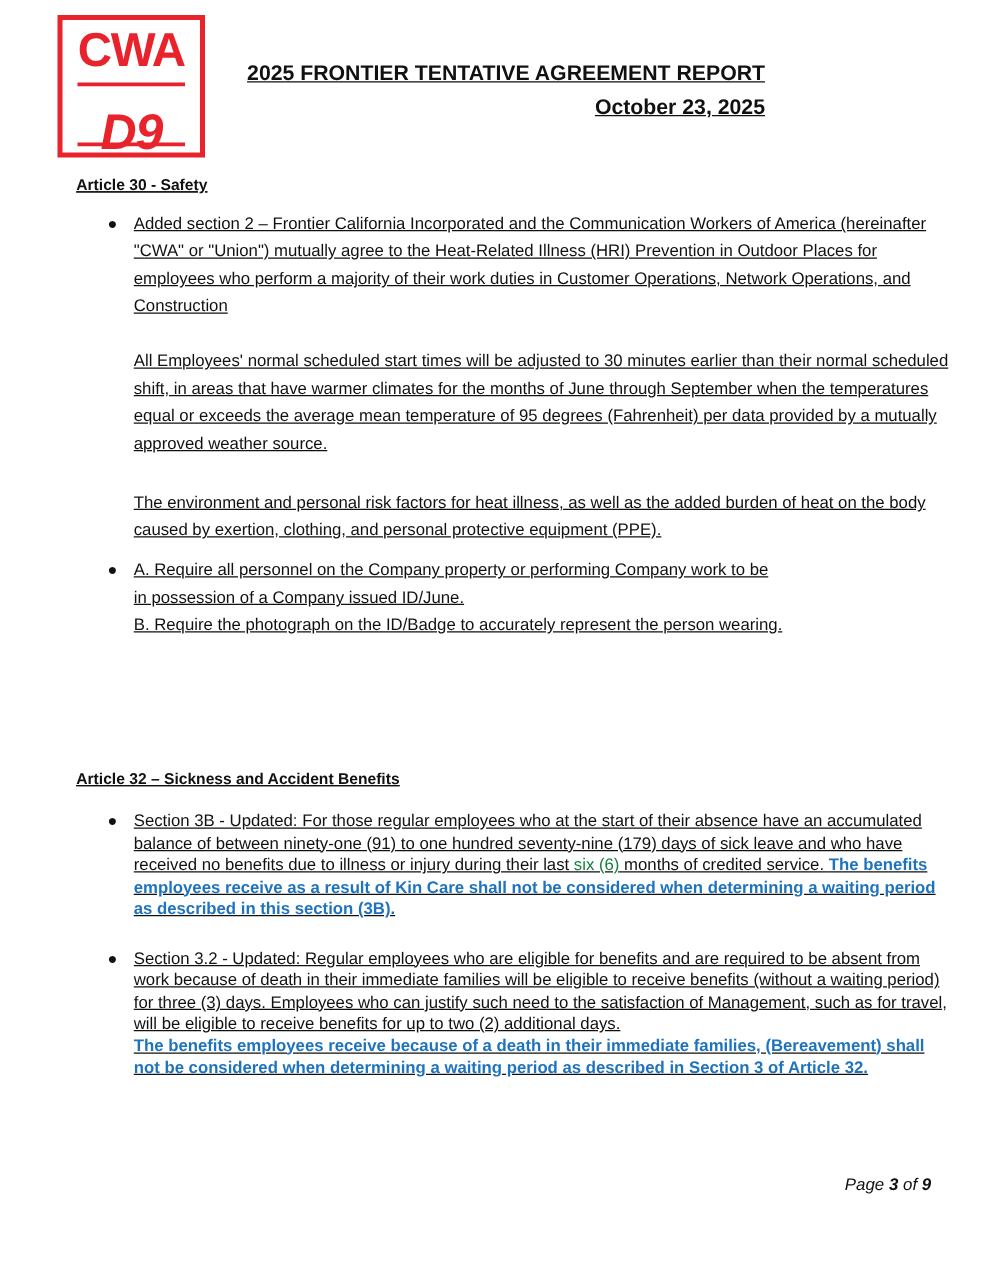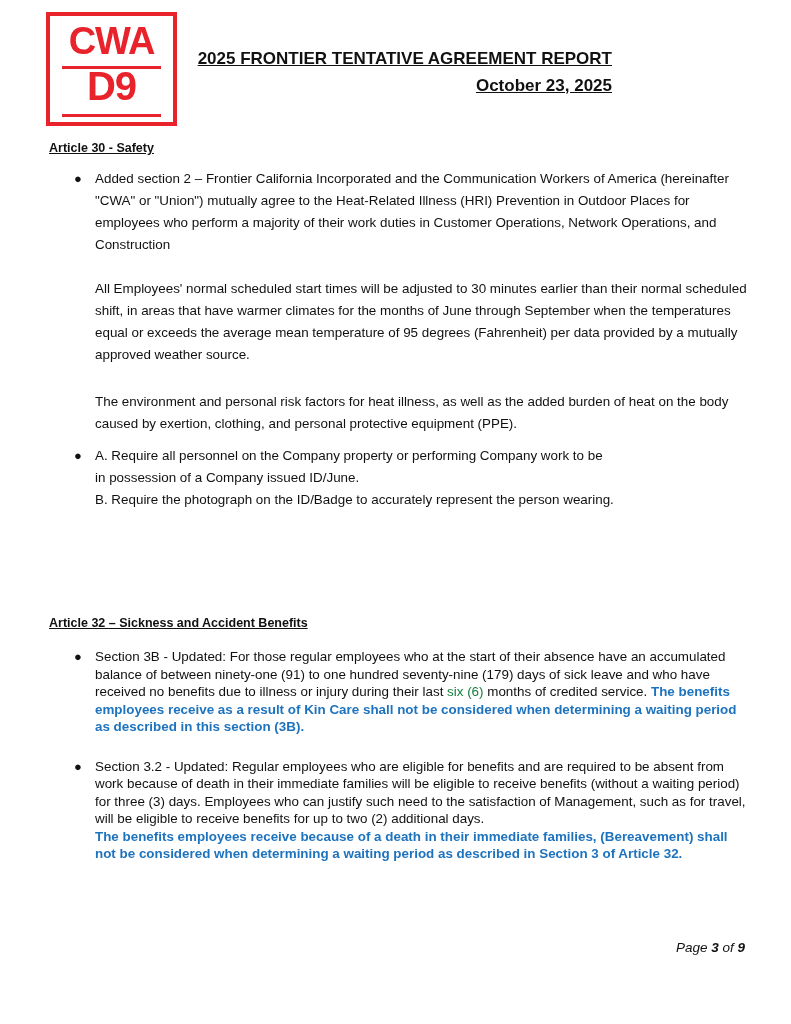--- a/index.html
+++ b/index.html
@@ -2,41 +2,41 @@
 <html><head>
 <meta charset="utf-8">
 <style>
   html, body { margin: 0; padding: 0; background: #ffffff; }
   body {
     width: 791px; height: 1024px; position: relative; overflow: hidden;
     font-family: "Liberation Sans", "DejaVu Sans", sans-serif;
     color: #111111;
   }
   .logo {
-    position: absolute; left: 46px; top: 12px; width: 131px; height: 114px;
+    position: absolute; left: 46px; top: 12px; width: 118px; height: 114px;
     border: 4px solid #e8232b; box-sizing: border-box; background: #fff;
   }
   .logo .l1, .logo .l2 {
     position: absolute; left: 0; right: 0; text-align: center;
     color: #e8232b; font-weight: bold; font-family: "Liberation Sans", sans-serif;
     letter-spacing: -1px;
   }
   .logo .l1 { top: 4px; font-size: 38px; line-height: 42px; }
-  .logo .l2 { top: 48px; font-size: 40px; line-height: 44px; }
+  .logo .l2 { top: 68px; font-size: 40px; line-height: 44px; font-style: italic; }
   .logo .bar1 { position: absolute; left: 12px; right: 12px; top: 50px; height: 3px; background: #e8232b; }
   .logo .bar2 { position: absolute; left: 12px; right: 12px; top: 98px; height: 3px; background: #e8232b; }
 
   .title {
     position: absolute; left: 180px; width: 432px; text-align: right;
     font-weight: bold; text-decoration: underline; font-size: 17px; color: #111;
   }
   .title.t1 { top: 49px; }
   .title.t2 { top: 76px; }
 
-  .doc { position: absolute; left: 49px; width: 700px; font-size: 13.4px; line-height: 22px; }
+  .doc { position: absolute; left: 61px; width: 700px; font-size: 13.4px; line-height: 22px; text-decoration: underline; }
   .heading { font-weight: bold; text-decoration: underline; font-size: 12.5px; }
   .bullet { position: absolute; left: 25px; top: 0; font-size: 13px; }
   .item { position: relative; padding-left: 46px; }
   .item p { margin: 0; }
   .blue { color: #15803d; text-align: center; }
   .blue-bold { color: #1e73be; font-weight: bold; }
   .tight { line-height: 17.5px; }
 
   .footer { position: absolute; right: 46px; top: 940px; font-size: 13.5px; font-style: italic; }
   .footer b { font-weight: bold; }

